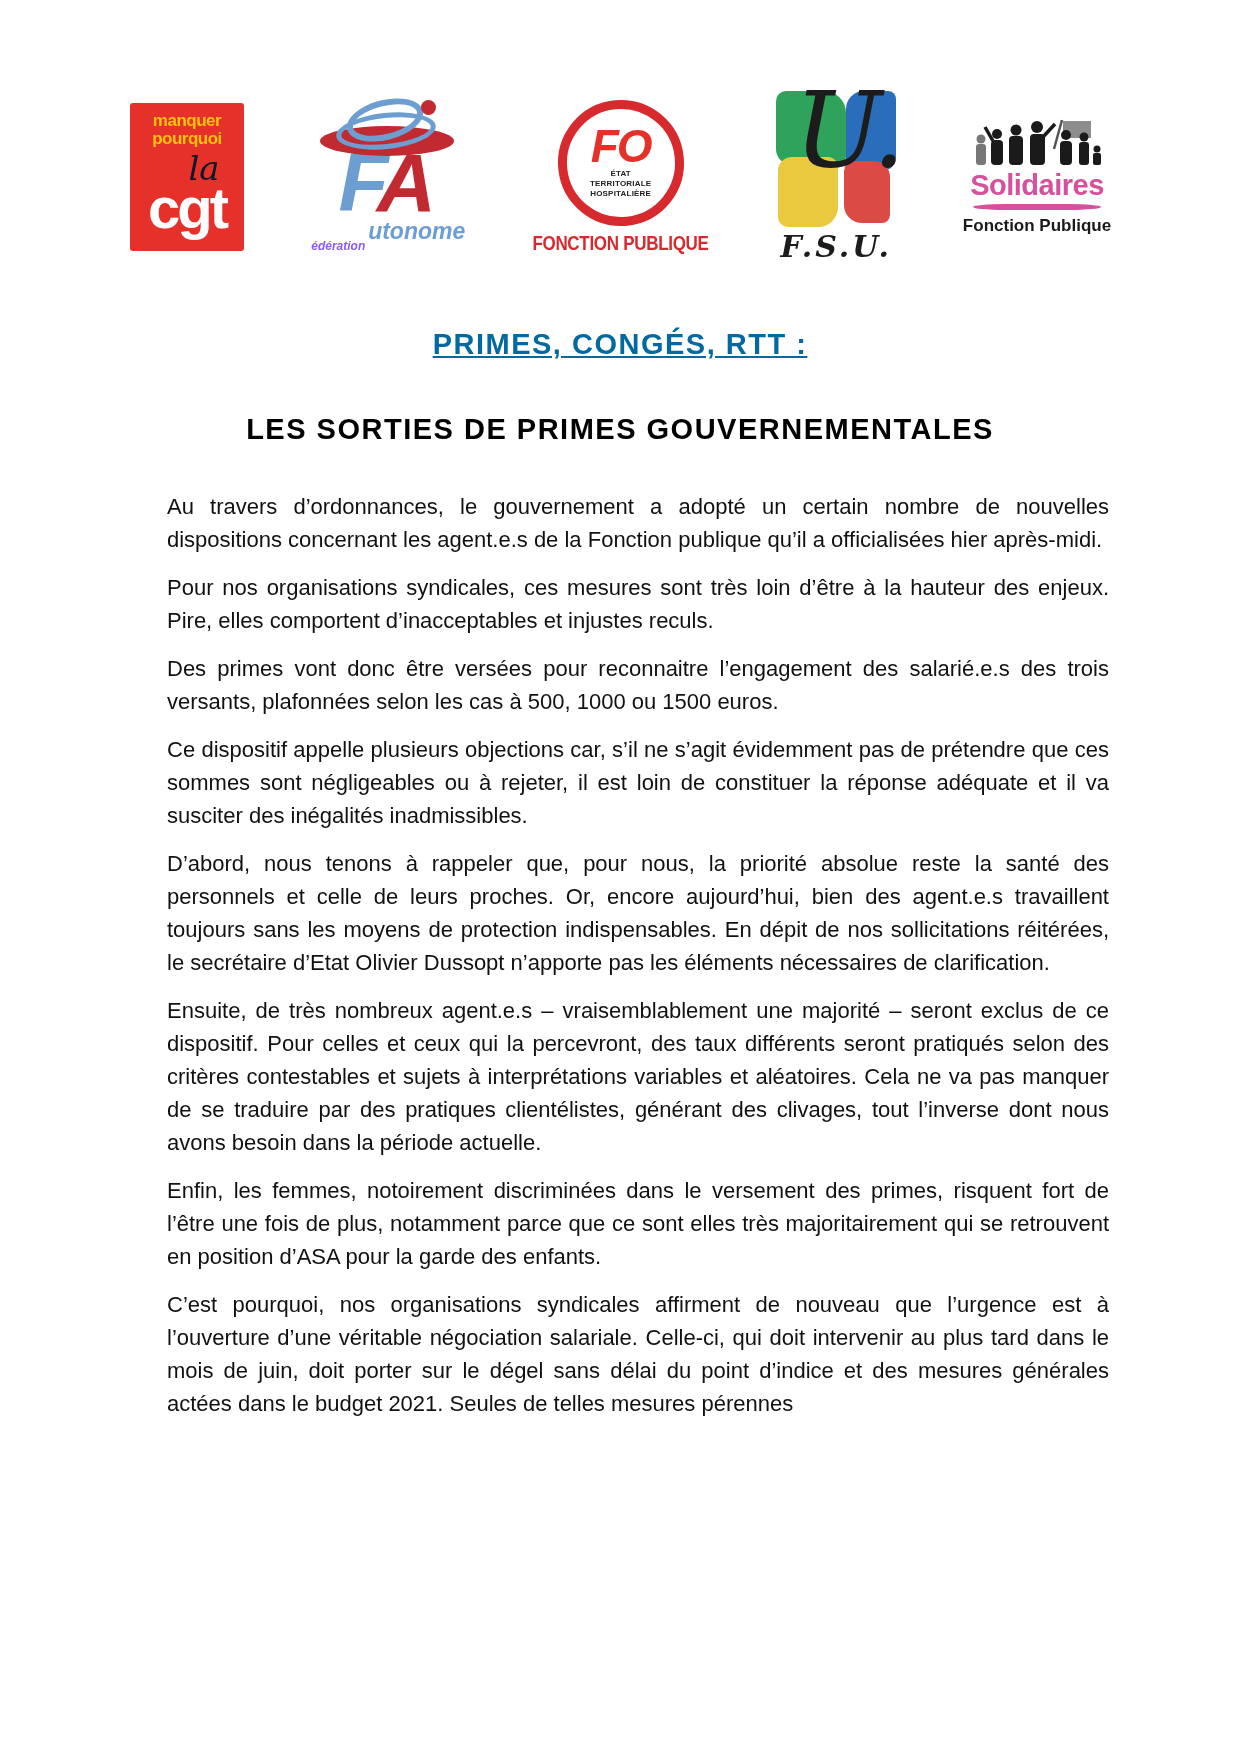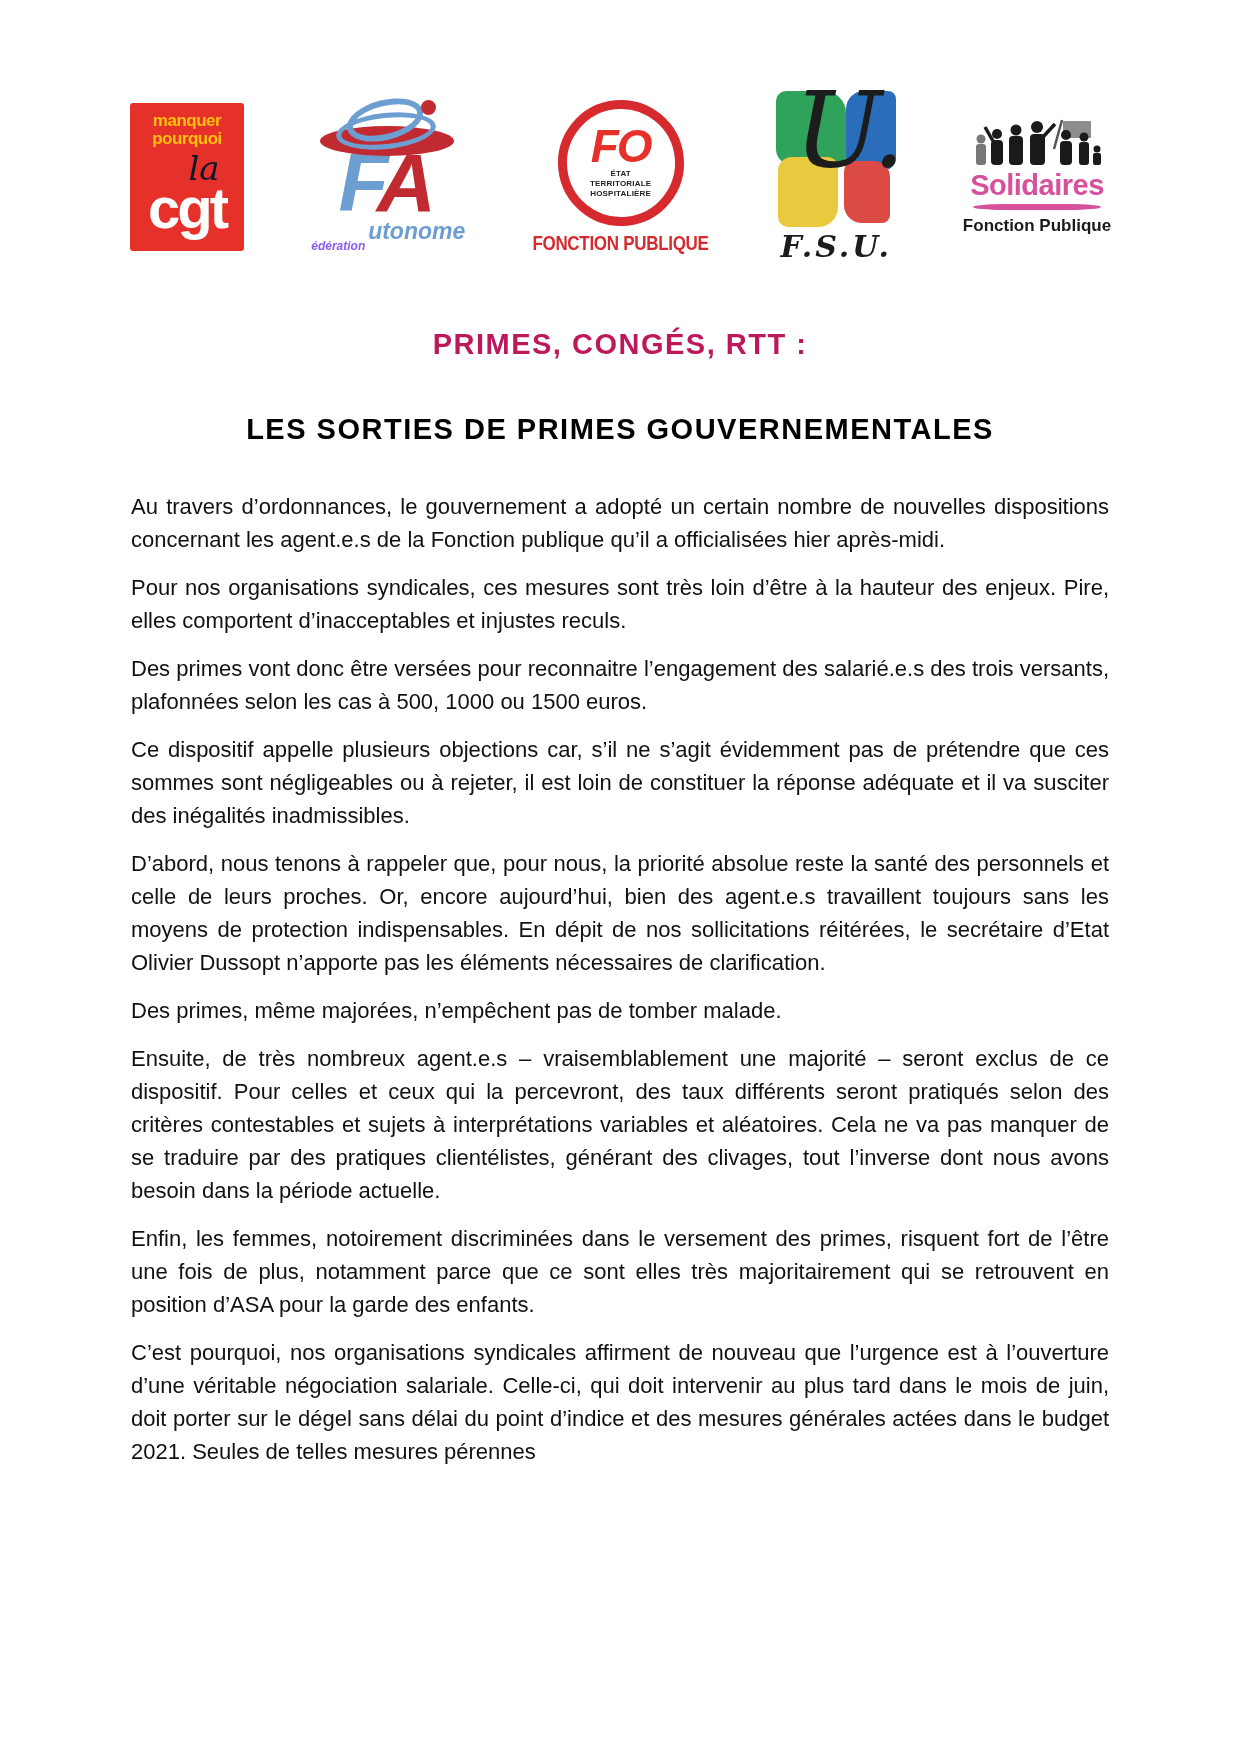--- a/index.html
+++ b/index.html
@@ -84,38 +84,39 @@
   .sol-box { width: 150px; display: flex; flex-direction: column; align-items: center; }
   .sol-wordmark { color: #d6509c; font-weight: bold; font-size: 29px; letter-spacing: -0.5px; line-height: 1; margin-top: 2px; }
   .sol-swoosh { width: 128px; height: 6px; background: #d6509c; border-radius: 50% / 100%; margin-top: 4px; }
   .sol-caption { color: #1a1a1a; font-weight: bold; font-size: 17px; margin-top: 6px; }
 
   
   .title-block { text-align: center; }
   .title-line1 {
     margin-top: 66px;
     font-size: 29px; font-weight: bold; letter-spacing: 1.5px;
-    color: #be185d;
+    color: #0369a1;
+    text-decoration: underline;
   }
   .title-line2 {
     margin-top: 52px;
     font-size: 29px; font-weight: bold; letter-spacing: 1.5px;
     color: #000;
   }
 
   
   .doc-body {
     width: 978px;
     margin: 44px auto 0 auto;
     font-size: 22px;
     line-height: 33px;
     text-align: justify;
     color: #111;
   }
-  .doc-body p { margin-bottom: 15px; }
+  .doc-body p { margin-bottom: 15px; margin-left: 36px; }
 </style>
 </head>
 <body>
 
 <div class="page">
 
   <div class="logos">
 
     <div class="logo cgt-box">
       <div class="cgt-top">
@@ -198,19 +199,18 @@
     <div class="title-line1">PRIMES, CONGÉS, RTT :</div>
     <div class="title-line2">LES SORTIES DE PRIMES GOUVERNEMENTALES</div>
   </div>
 
   <div class="doc-body">
     <p>Au travers d’ordonnances, le gouvernement a adopté un certain nombre de nouvelles dispositions concernant les agent.e.s de la Fonction publique qu’il a officialisées hier après-midi.</p>
     <p>Pour nos organisations syndicales, ces mesures sont très loin d’être à la hauteur des enjeux. Pire, elles comportent d’inacceptables et injustes reculs.</p>
     <p>Des primes vont donc être versées pour reconnaitre l’engagement des salarié.e.s des trois versants, plafonnées selon les cas à 500, 1000 ou 1500 euros.</p>
     <p>Ce dispositif appelle plusieurs objections car, s’il ne s’agit évidemment pas de prétendre que ces sommes sont négligeables ou à rejeter, il est loin de constituer la réponse adéquate et il va susciter des inégalités inadmissibles.</p>
     <p>D’abord, nous tenons à rappeler que, pour nous, la priorité absolue reste la santé des personnels et celle de leurs proches. Or, encore aujourd’hui, bien des agent.e.s travaillent toujours sans les moyens de protection indispensables. En dépit de nos sollicitations réitérées, le secrétaire d’Etat Olivier Dussopt n’apporte pas les éléments nécessaires de clarification.</p>
-    <p>Des primes, même majorées, n’empêchent pas de tomber malade.</p>
     <p>Ensuite, de très nombreux agent.e.s – vraisemblablement une majorité – seront exclus de ce dispositif. Pour celles et ceux qui la percevront, des taux différents seront pratiqués selon des critères contestables et sujets à interprétations variables et aléatoires. Cela ne va pas manquer de se traduire par des pratiques clientélistes, générant des clivages, tout l’inverse dont nous avons besoin dans la période actuelle.</p>
     <p>Enfin, les femmes, notoirement discriminées dans le versement des primes, risquent fort de l’être une fois de plus, notamment parce que ce sont elles très majoritairement qui se retrouvent en position d’ASA pour la garde des enfants.</p>
     <p>C’est pourquoi, nos organisations syndicales affirment de nouveau que l’urgence est à l’ouverture d’une véritable négociation salariale. Celle-ci, qui doit intervenir au plus tard dans le mois de juin, doit porter sur le dégel sans délai du point d’indice et des mesures générales actées dans le budget 2021. Seules de telles mesures pérennes</p>
   </div>
 
 </div>
 
 </body></html>

